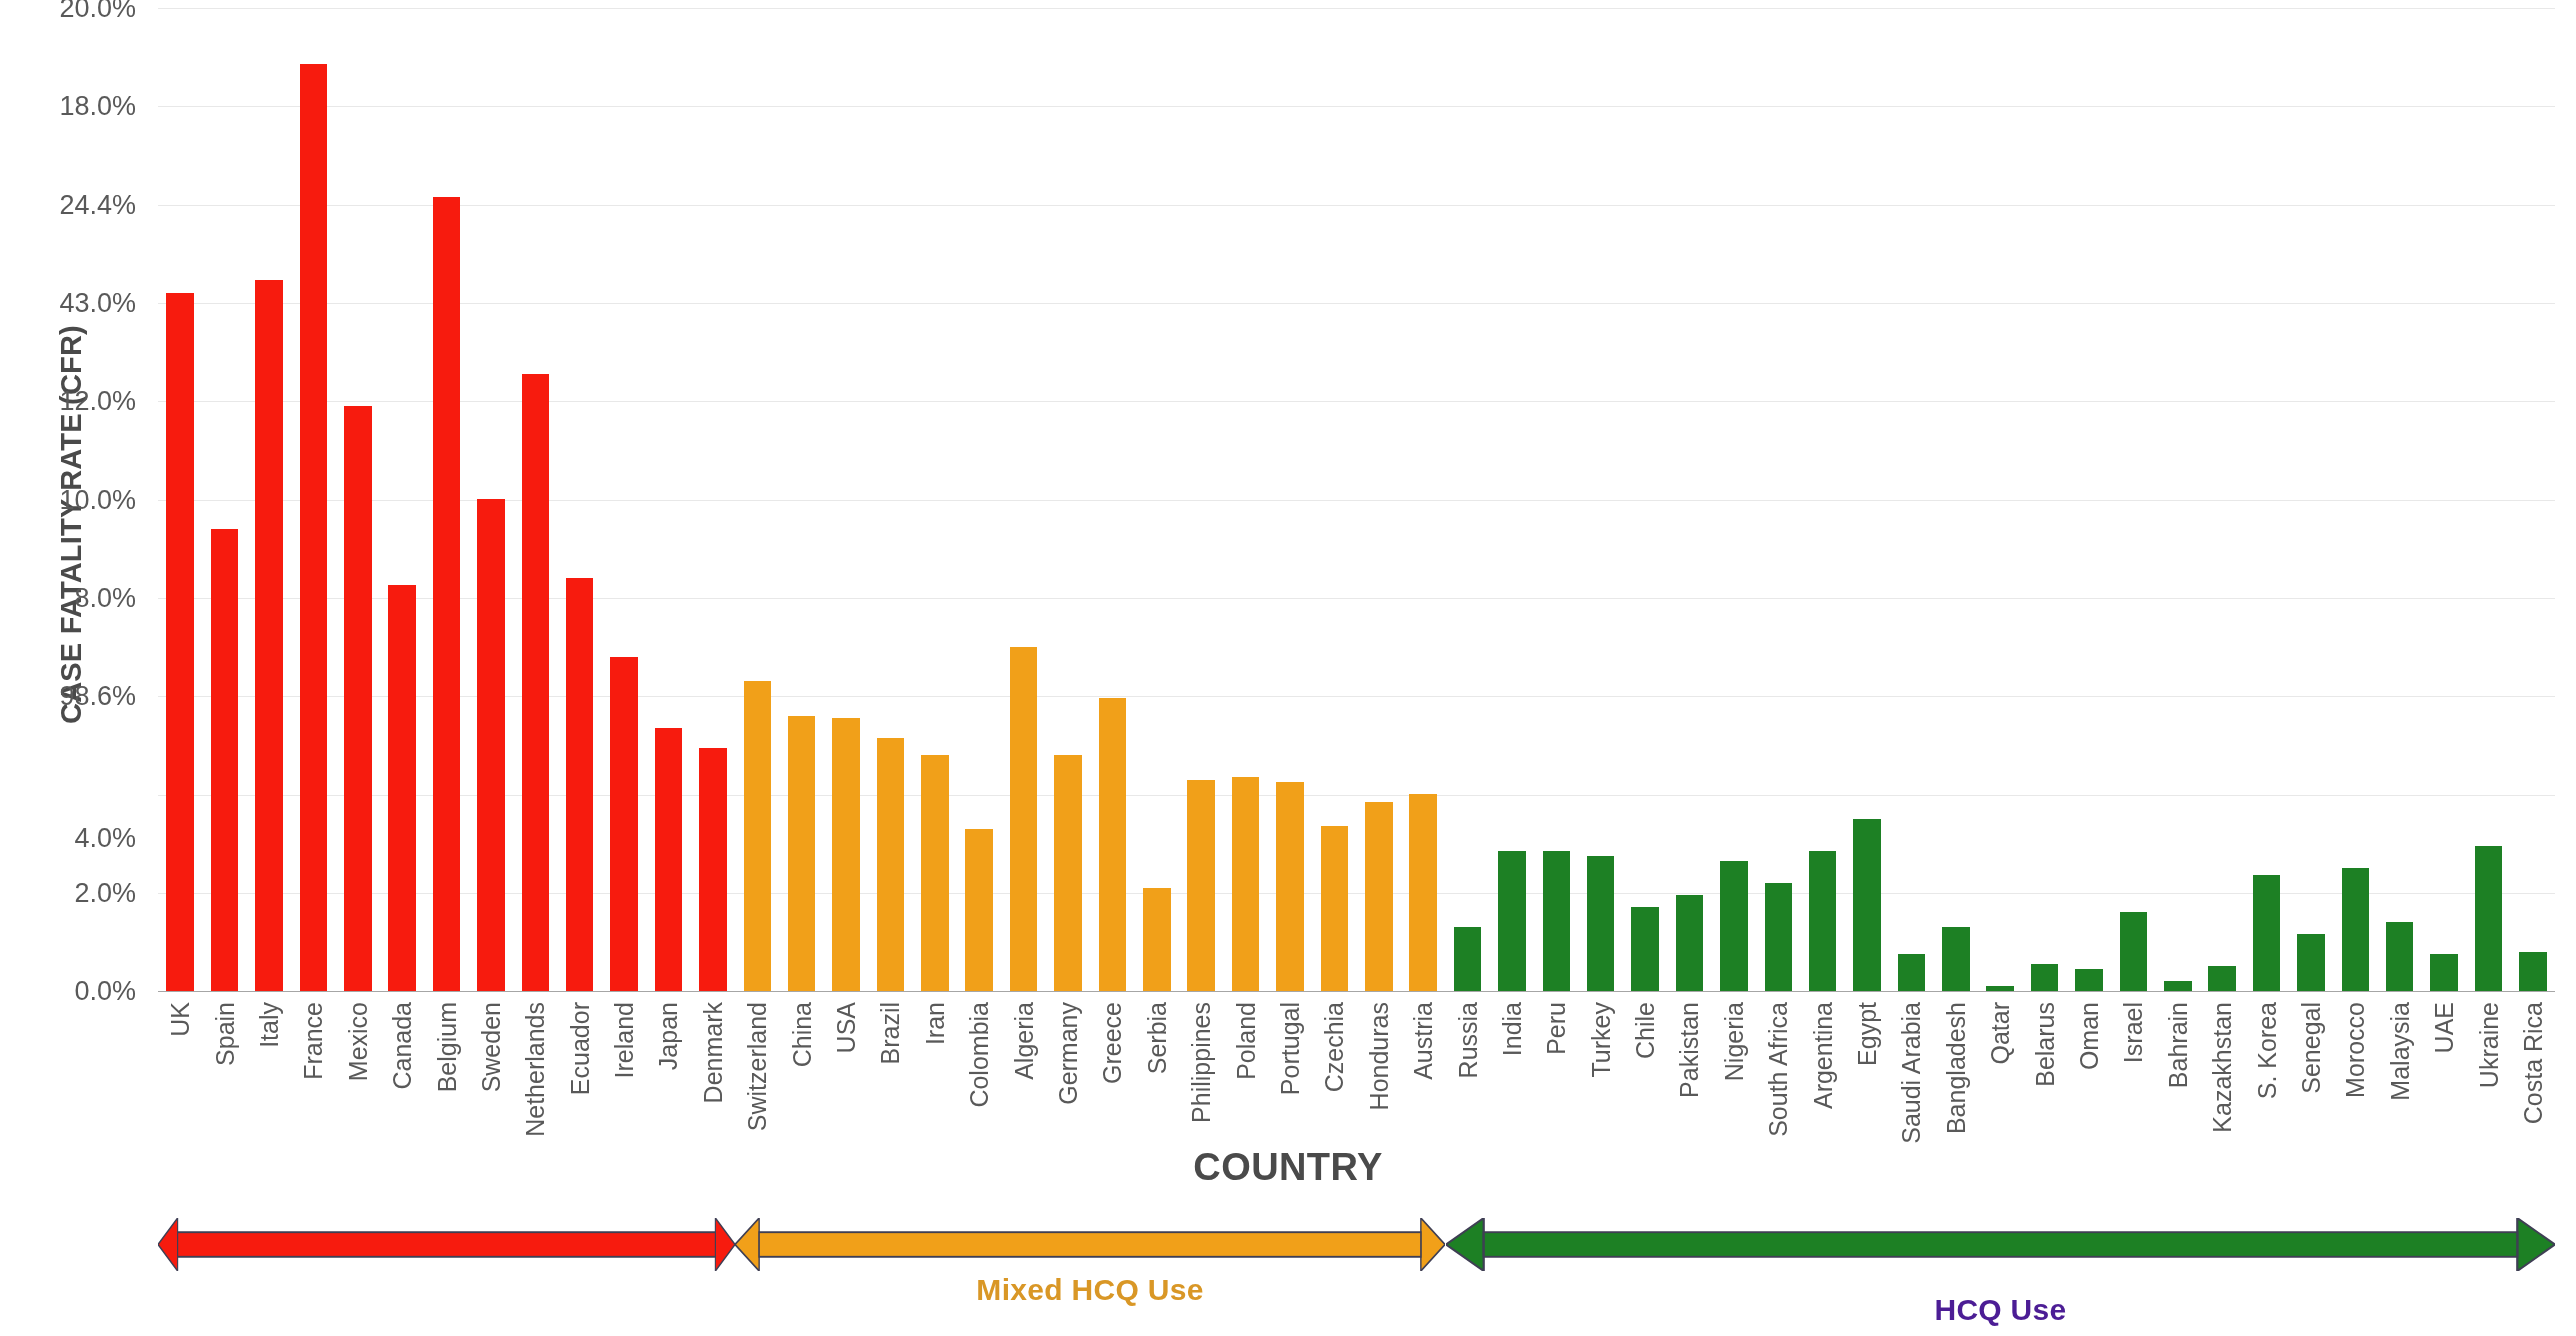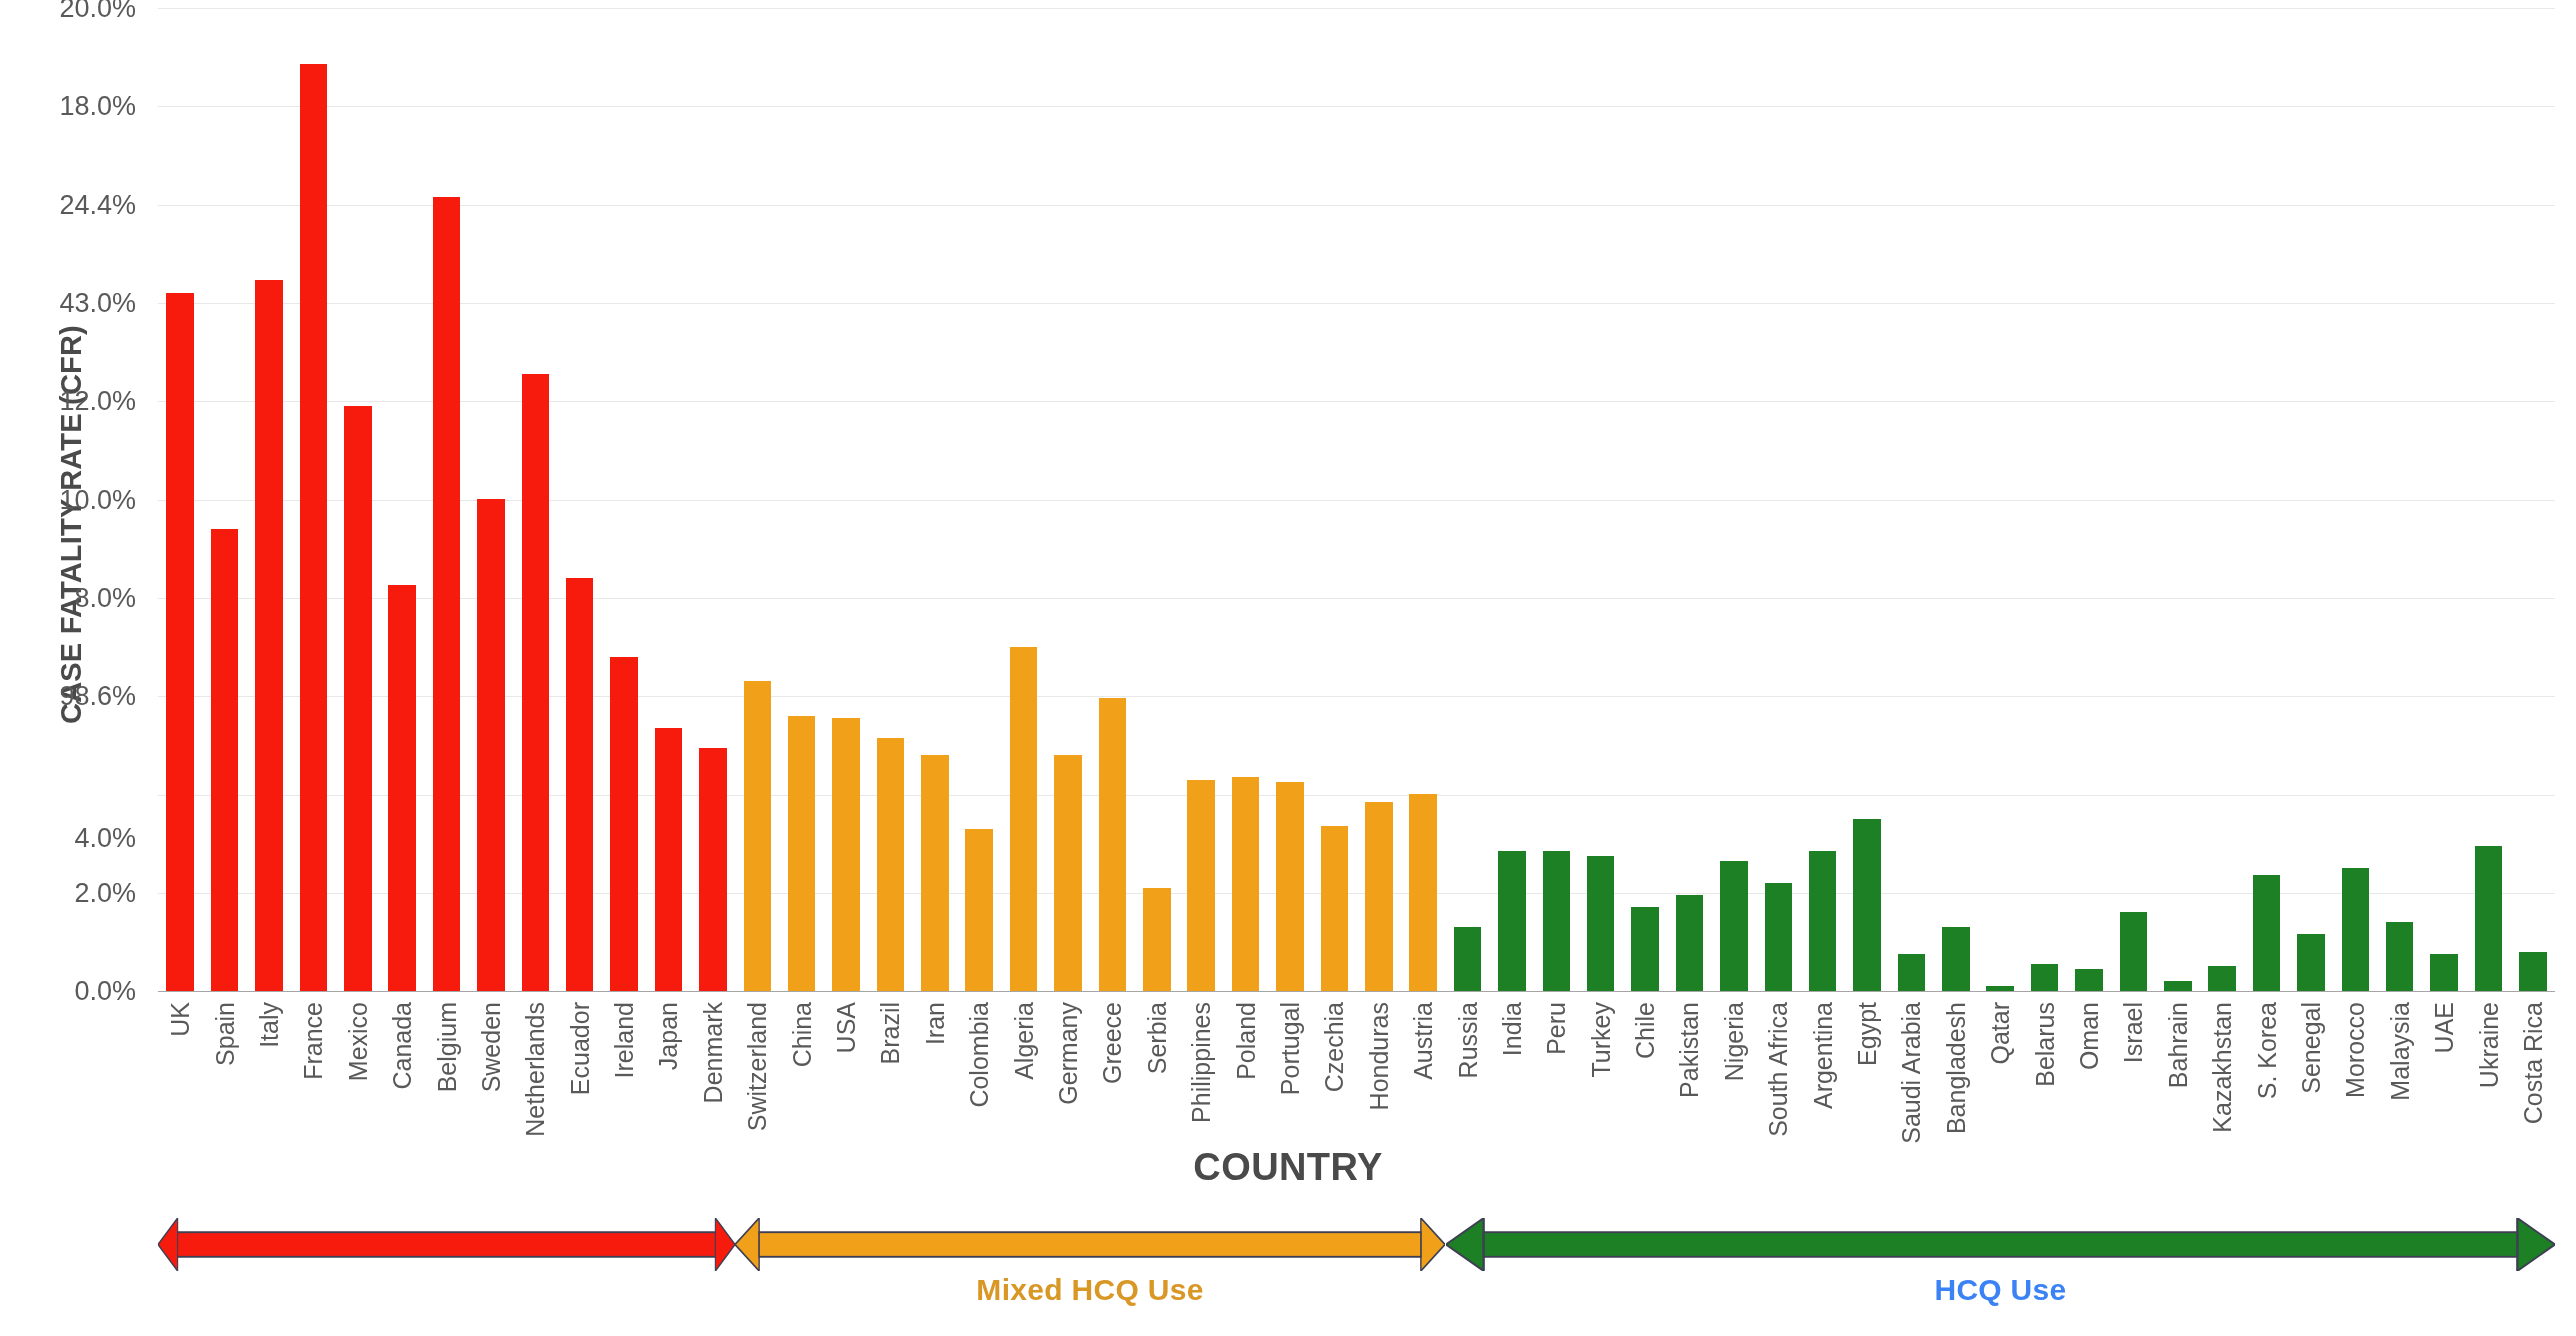--- a/index.html
+++ b/index.html
@@ -89,21 +89,21 @@
   .legitem{position:absolute;top:0;height:115px;}
   .arrowwrap{position:absolute;left:0;top:0;width:100%;height:53px;}
   .arrowwrap svg{display:block;width:100%;height:53px;}
   .leglabel{
     position:absolute;left:0;top:55px;width:100%;
     text-align:center;font-size:30px;font-weight:bold;
     letter-spacing:0.3px;
   }
   .leg-none  .leglabel{color:#c00000;}
   .leg-mixed .leglabel{color:#d99726;}
-  .leg-hcq   .leglabel{color:#3b82f6;}
+  .leg-hcq   .leglabel{color:#4c1d95;margin-top:20px;}
 </style>
 </head>
 <body>
 
 <div id="stage">
 
   <div class="ytitle">CASE FATALITY RATE (CFR)</div>
 
   <div class="ylabels" id="ylabels">
       <div class="ylab" style="top: 983px;">0.0%</div>

